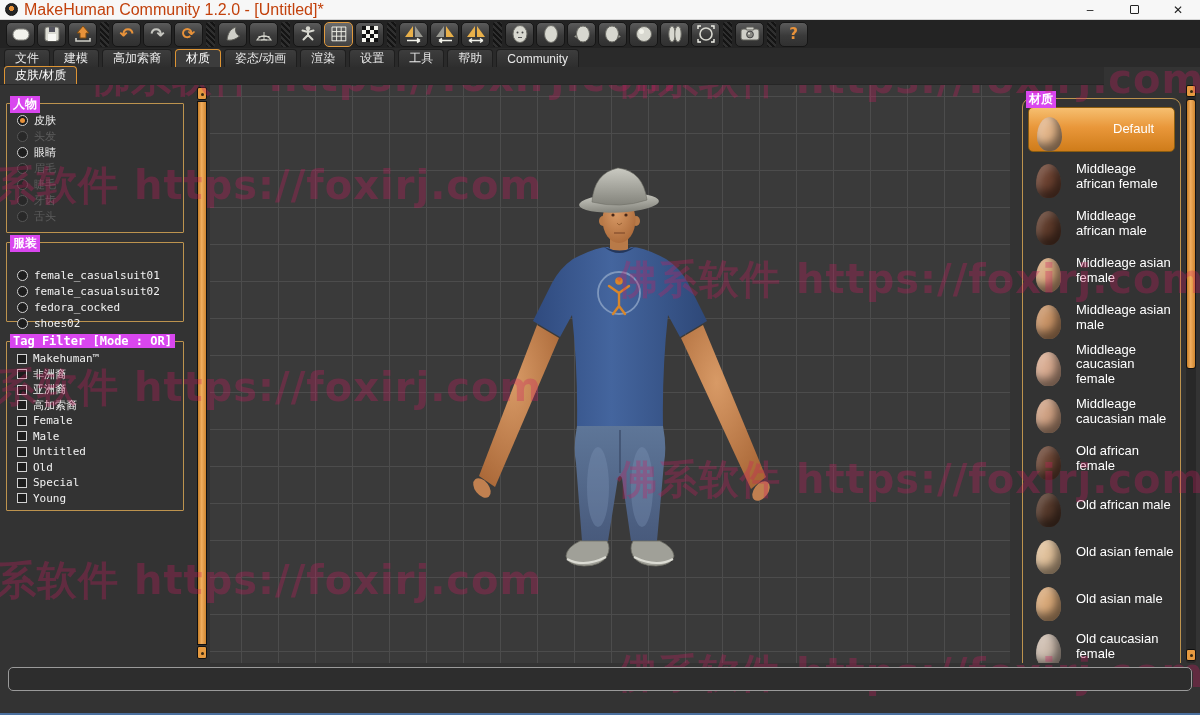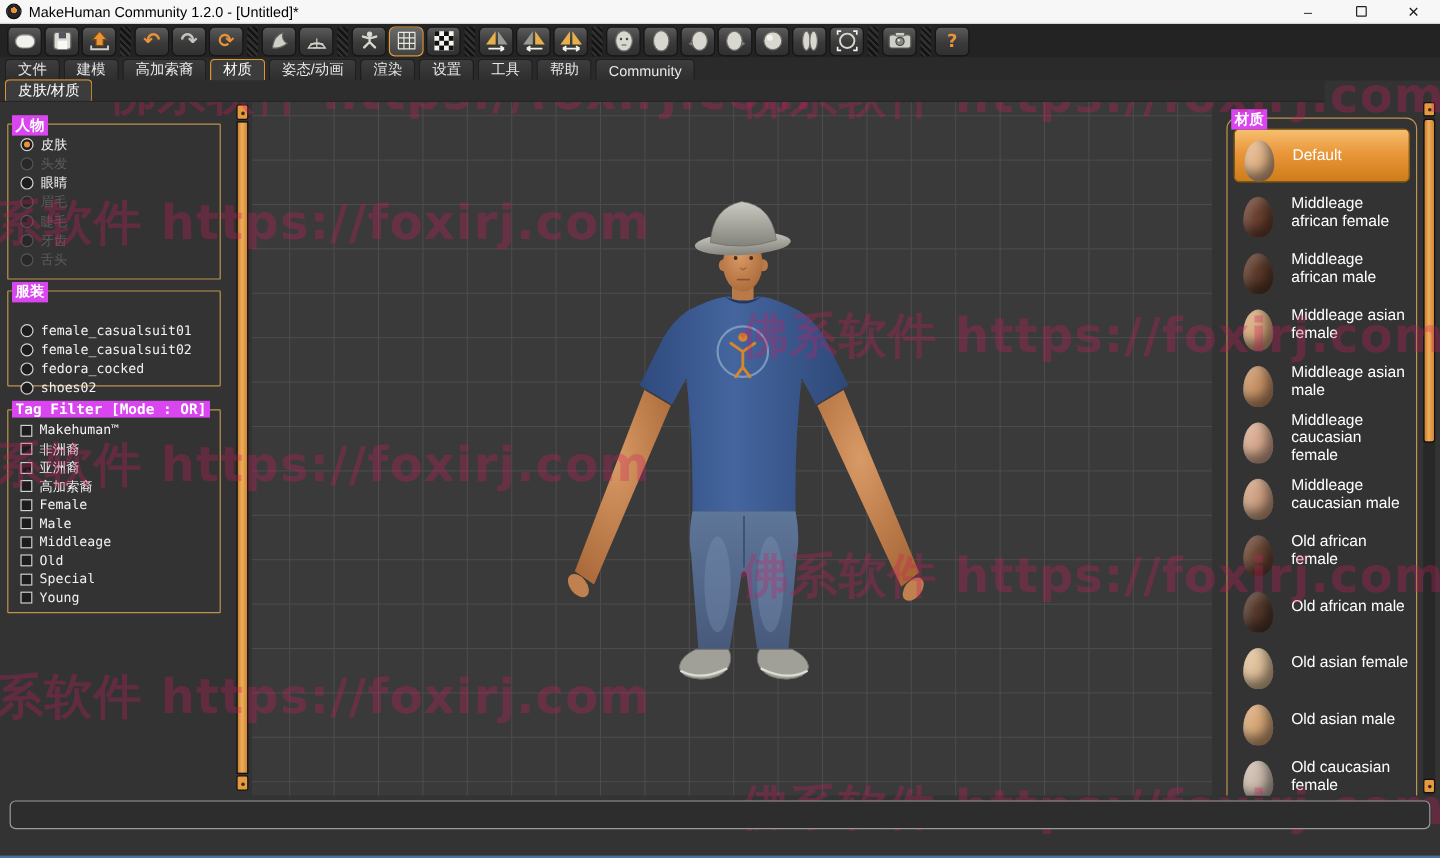--- a/index.html
+++ b/index.html
@@ -4,21 +4,21 @@
 <style>
   * { margin:0; padding:0; box-sizing:border-box; }
   html,body { width:1200px; height:715px; overflow:hidden; background:#333; }
   body { font-family:"Liberation Sans", sans-serif; position:relative; }
 
   
   .titlebar { position:absolute; left:0; top:0; width:1200px; height:20px; background:#f7f7f7;
     display:flex; align-items:center; border-bottom:1px solid #d5d5d5; z-index:60; }
   .appicon { width:13px; height:13px; border-radius:50%; margin:0 6px 0 5px;
     background:radial-gradient(circle at 50% 42%, #e8923a 0 29%, #262626 31% 100%); border:1px solid #111; }
-  .title-text { font-size:12px; color:#000000; }
+  .title-text { font-size:16px; color:#c2410c; }
   .win-controls { margin-left:auto; display:flex; height:100%; }
   .win-btn { width:44px; height:100%; display:flex; align-items:center; justify-content:center;
     font-size:12px; color:#222; cursor:default; }
   .max-glyph { width:9px; height:9px; border:1.2px solid #222; border-radius:1px; }
 
   
   .toolbar { position:absolute; left:0; top:20px; width:1200px; height:28px; background:#232323;
     display:flex; align-items:center; padding-left:5px; z-index:55; }
   .tbtn { width:29px; height:25px; margin:0 1px; border-radius:5px; border:1px solid #161616;
     background:linear-gradient(180deg,#5b5b5b,#3a3a3a 55%,#303030);
@@ -68,21 +68,21 @@
   .viewport { position:absolute; left:210px; top:0; width:800px; height:578px; background:#3a3a3a;
     background-image:linear-gradient(#4c4c4c 1px, transparent 1px),
                      linear-gradient(90deg,#4c4c4c 1px, transparent 1px);
     background-size:37px 37px; background-position:-6px 11px; overflow:hidden; }
 
   
   .right-panel { position:absolute; left:1010px; top:0; width:176px; height:578px; background:#333; overflow:hidden; }
   .mat-box { position:absolute; left:12px; top:13px; width:159px; height:575px;
     border:1px solid #bd934e; border-radius:9px; overflow:hidden; padding:8px 5px 0 5px; }
   .mat-item { display:flex; align-items:center; height:45px; margin-bottom:2px; border-radius:5px; }
-  .mat-item.selected { background:linear-gradient(180deg,#f6bf70,#e9973a 45%,#cf7c1a); border:1px solid #8a5c10; }
+  .mat-item.selected { background:linear-gradient(180deg,#f6bf70,#e9973a 45%,#cf7c1a); border:1px solid #8a5c10;gap:36px; }
   .thumb { width:40px; height:42px; display:flex; align-items:flex-end; justify-content:center; flex:0 0 auto; }
   .head { width:25px; height:34px; border-radius:50% 50% 44% 44% / 58% 58% 42% 42%;
     box-shadow:inset -5px -7px 9px rgba(0,0,0,.5), inset 4px 5px 7px rgba(255,255,255,.18); }
   .mat-label { font-size:13px; color:#fff; line-height:1.12; margin-left:8px; }
 
   
   .scrollbar { position:absolute; left:1186px; top:0; width:10px; height:578px; background:#282828; border-radius:3px; }
   .scrollbar .sbtn { position:absolute; left:0; width:10px; height:12px; background:#e69a40;
     border:1px solid #111; border-radius:2px; }
   .scrollbar .sbtn::after { content:''; position:absolute; left:3px; top:4px; width:3px; height:3px;
@@ -355,21 +355,21 @@
       <div class="optrow" style="height:15.5px">
           <span class="cb"></span>
           <span>Female</span>
         </div>
       <div class="optrow" style="height:15.5px">
           <span class="cb"></span>
           <span>Male</span>
         </div>
       <div class="optrow" style="height:15.5px">
           <span class="cb"></span>
-          <span>Middleage</span>
+          <span>Untitled</span>
         </div>
       <div class="optrow" style="height:15.5px">
           <span class="cb"></span>
           <span>Old</span>
         </div>
       <div class="optrow" style="height:15.5px">
           <span class="cb"></span>
           <span>Special</span>
         </div>
       <div class="optrow" style="height:15.5px">

